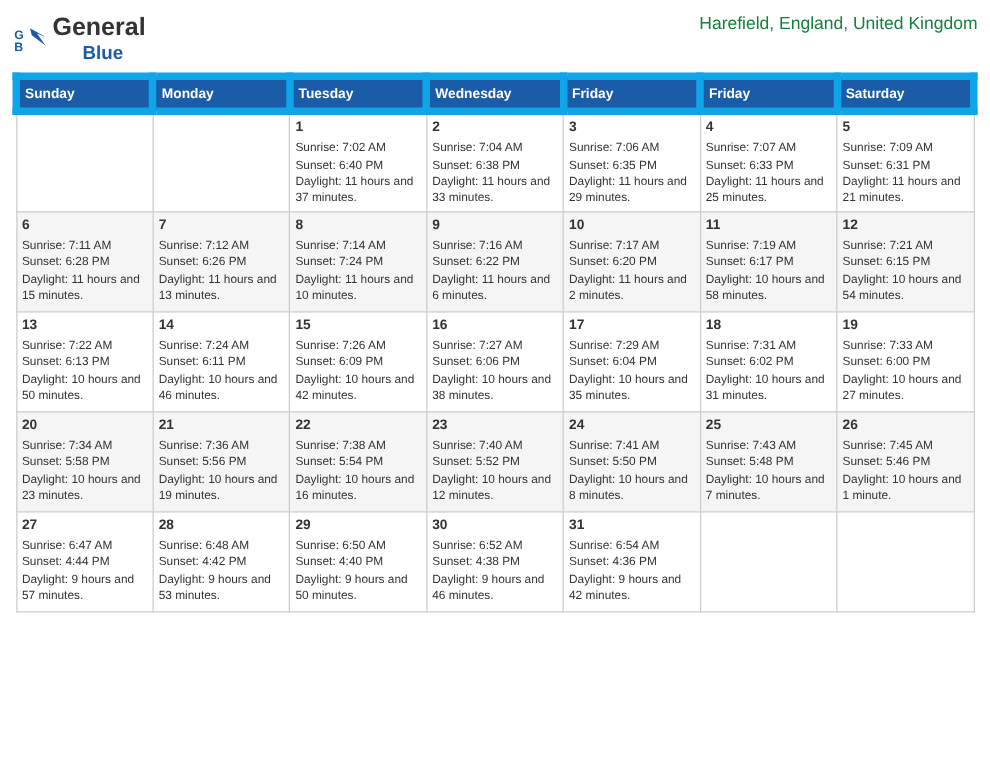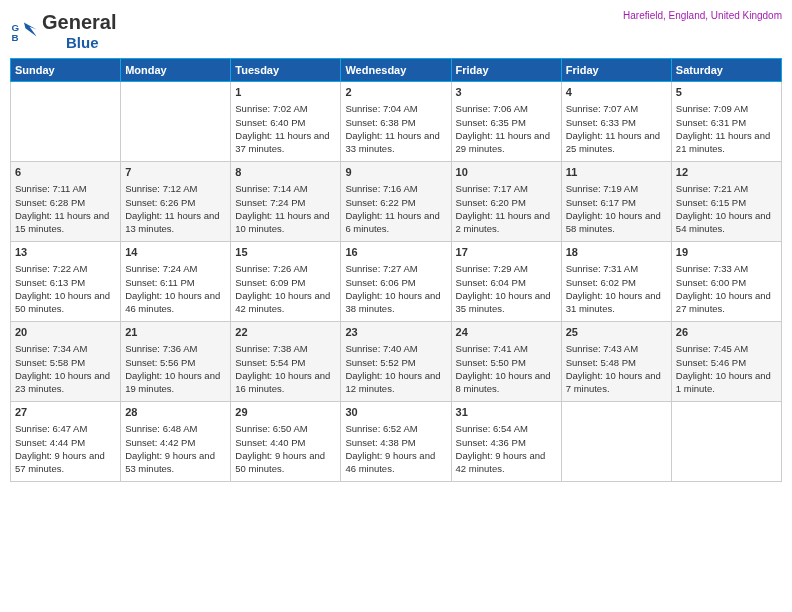--- a/index.html
+++ b/index.html
@@ -27,36 +27,36 @@
     }
     .title-block {
       text-align: right;
     }
     .month-title {
       font-size: 32px;
       font-weight: bold;
       color: #333;
     }
     .location {
-      font-size: 10px;
-      color: #a21caf;
+      font-size: 14px;
+      color: #15803d;
     }
     table {
       width: 100%;
       border-collapse: collapse;
       font-size: 10px;
     }
     thead tr th {
       background-color: #1a5ca8;
       color: #fff;
       padding: 5px 4px;
       text-align: left;
       font-size: 11px;
       font-weight: bold;
-      border: 1px solid #0ea5e9;
+      border: 6px solid #0ea5e9;
     }
     tbody tr td {
       border: 1px solid #ccc;
       vertical-align: top;
       padding: 3px 4px;
       height: 80px;
       width: 14.28%;
       color: #333;
       font-size: 9.5px;
       line-height: 1.4;

